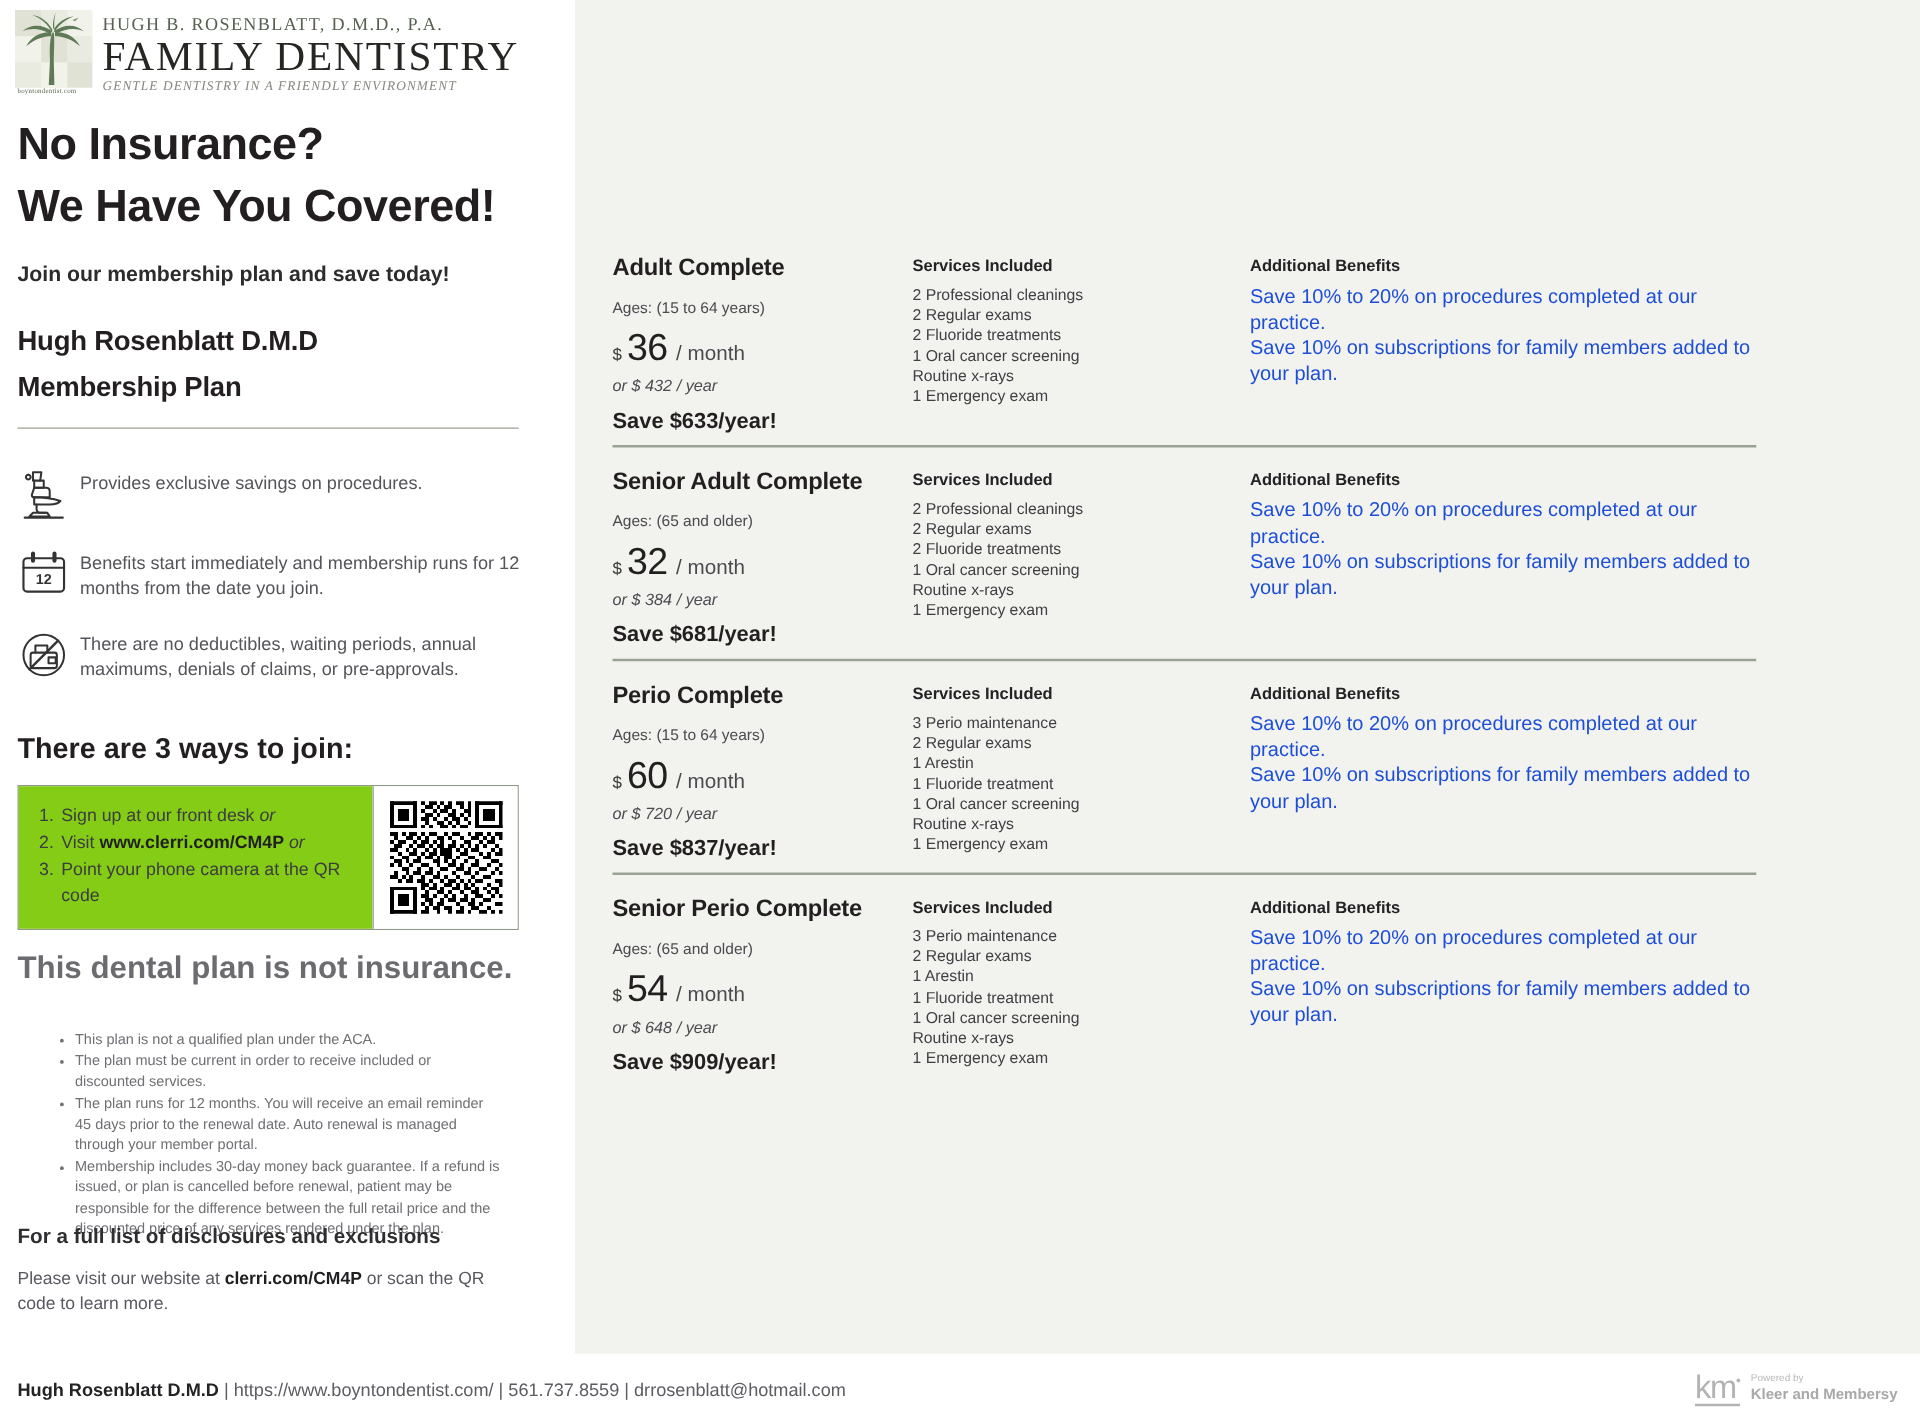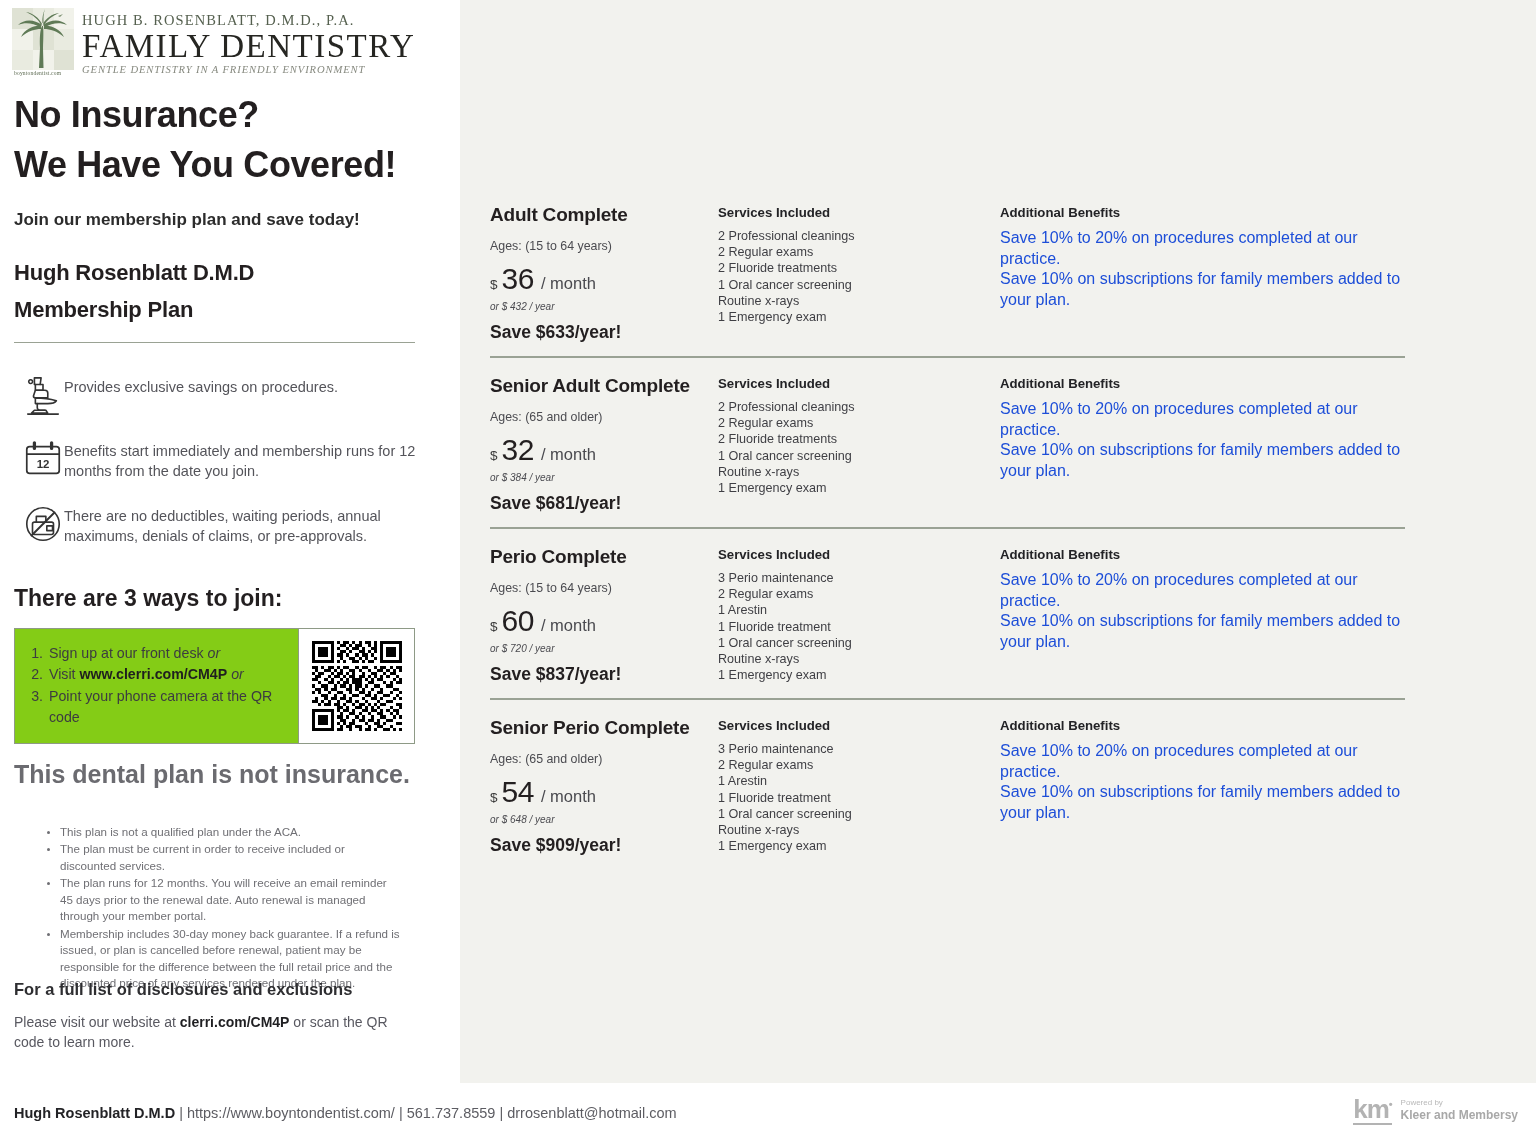--- a/index.html
+++ b/index.html
@@ -49,21 +49,21 @@
   .sub-join{position:absolute;left:14px;top:210px;font-size:17px;font-weight:bold;color:#2c2c2c;}
 
   .plan-title{position:absolute;left:14px;font-size:22px;font-weight:bold;color:#231f20;letter-spacing:-0.2px;}
   .pt-a{top:260px;}
   .pt-b{top:297px;}
 
   .rule-left{position:absolute;left:14px;top:342px;width:401px;height:1px;background:#9aa294;}
 
   .features{position:absolute;left:14px;top:372px;width:410px;}
   .feature{display:flex;align-items:flex-start;margin-bottom:20px;}
-  .feature .ic{width:50px;flex:0 0 50px;display:flex;justify-content:flex-end;padding-top:2px;}
+  .feature .ic{width:50px;flex:0 0 50px;display:flex;justify-content:flex-start;padding-top:2px;}
   .feature .ftxt{font-size:14.5px;line-height:1.35;color:#54545a;padding-top:6px;}
 
   h2.ways{position:absolute;left:14px;top:585px;font-size:23px;font-weight:bold;color:#231f20;margin:0;}
 
   .join-box{
     position:absolute;left:14px;top:628px;width:401px;height:116px;
     border:1.5px solid #8e9a86;box-sizing:border-box;display:flex;background:#fff;
   }
   .join-left{flex:1;background:#84cc16;padding:14px 0 0 14px;box-sizing:border-box;}
   .join-left ol{margin:0;padding-left:18px;font-size:14.2px;line-height:1.5;color:#3c3c40;}
@@ -83,45 +83,45 @@
   .disclaimers li{font-size:11.6px;line-height:1.42;color:#6f6f74;margin-bottom:1px;}
   .disclaimers li::marker{font-size:10px;}
 
   h3.full-list{position:absolute;left:14px;top:980px;font-size:16.5px;font-weight:bold;color:#2e2e31;margin:0;}
   .visit{position:absolute;left:14px;top:1012px;width:400px;font-size:14px;line-height:1.45;color:#585860;}
   .visit b{font-weight:bold;color:#1f1f22;}
 
   
   .plan{position:absolute;left:490px;width:915px;}
   .plan .col-name{position:absolute;left:0;top:0;width:215px;}
-  .plan .col-serv{position:absolute;left:228px;top:0;width:270px;}
+  .plan .col-serv{position:absolute;left:240px;top:0;width:270px;}
   .plan .col-ben{position:absolute;left:510px;top:0;width:405px;}
 
   .plan-name{font-size:19px;font-weight:bold;color:#231f20;letter-spacing:-0.2px;margin:0;line-height:1.1;}
   .plan-ages{font-size:12.4px;color:#4b4b50;margin-top:13px;}
   .price-row{margin-top:11px;display:flex;align-items:baseline;}
   .cur{font-size:13.5px;color:#3a3a3a;margin-right:4px;}
   .amt{font-size:30px;font-weight:normal;color:#231f20;letter-spacing:-0.5px;line-height:1;}
   .per{font-size:16.5px;color:#4a4a4f;margin-left:7px;}
-  .yearly{font-size:10px;font-style:italic;color:#4b4b50;margin-top:7px;}
+  .yearly{font-size:13px;font-style:italic;color:#4b4b50;margin-top:7px;}
   .save{font-size:17.5px;font-weight:bold;color:#231f20;margin-top:10px;}
 
   .col-head{font-size:13.2px;font-weight:bold;color:#232326;margin:0 0 8px 0;}
   .svc-list{list-style:none;margin:0;padding:0;}
   .svc-list li{font-size:12.6px;line-height:1.29;color:#3f3f44;}
   .ben-list{list-style:none;margin:0;padding:0;}
   .ben-list li{font-size:16px;line-height:1.29;color:#1d4ed8;}
 
   .plan-rule{position:absolute;left:490px;width:915px;height:1.5px;background:#9aa294;}
 
   
   .footer-line{position:absolute;left:14px;top:1105px;font-size:14.5px;color:#5c5c62;white-space:nowrap;}
   .footer-line b{font-weight:bold;color:#232326;}
   .km-wrap{position:absolute;right:18px;top:1096px;display:flex;align-items:center;}
-  .km-logo{font-family:"Liberation Sans", sans-serif;font-size:26px;font-weight:bold;color:#b3b3b3;
+  .km-logo{font-family:"Liberation Sans", sans-serif;font-size:26px;font-weight:normal;color:#b3b3b3;
            letter-spacing:-1px;line-height:1;border-bottom:2px solid #b3b3b3;padding-bottom:1px;position:relative;}
   .km-logo .dot{font-size:11px;vertical-align:super;}
   .km-txt{margin-left:9px;}
   .km-pb{font-size:8px;color:#b9b9b9;line-height:1.1;}
   .km-nm{font-size:12px;font-weight:bold;color:#a8a8a8;line-height:1.2;white-space:nowrap;}
 </style>
 </head>
 <body>
 
 <div class="right-panel"></div>

